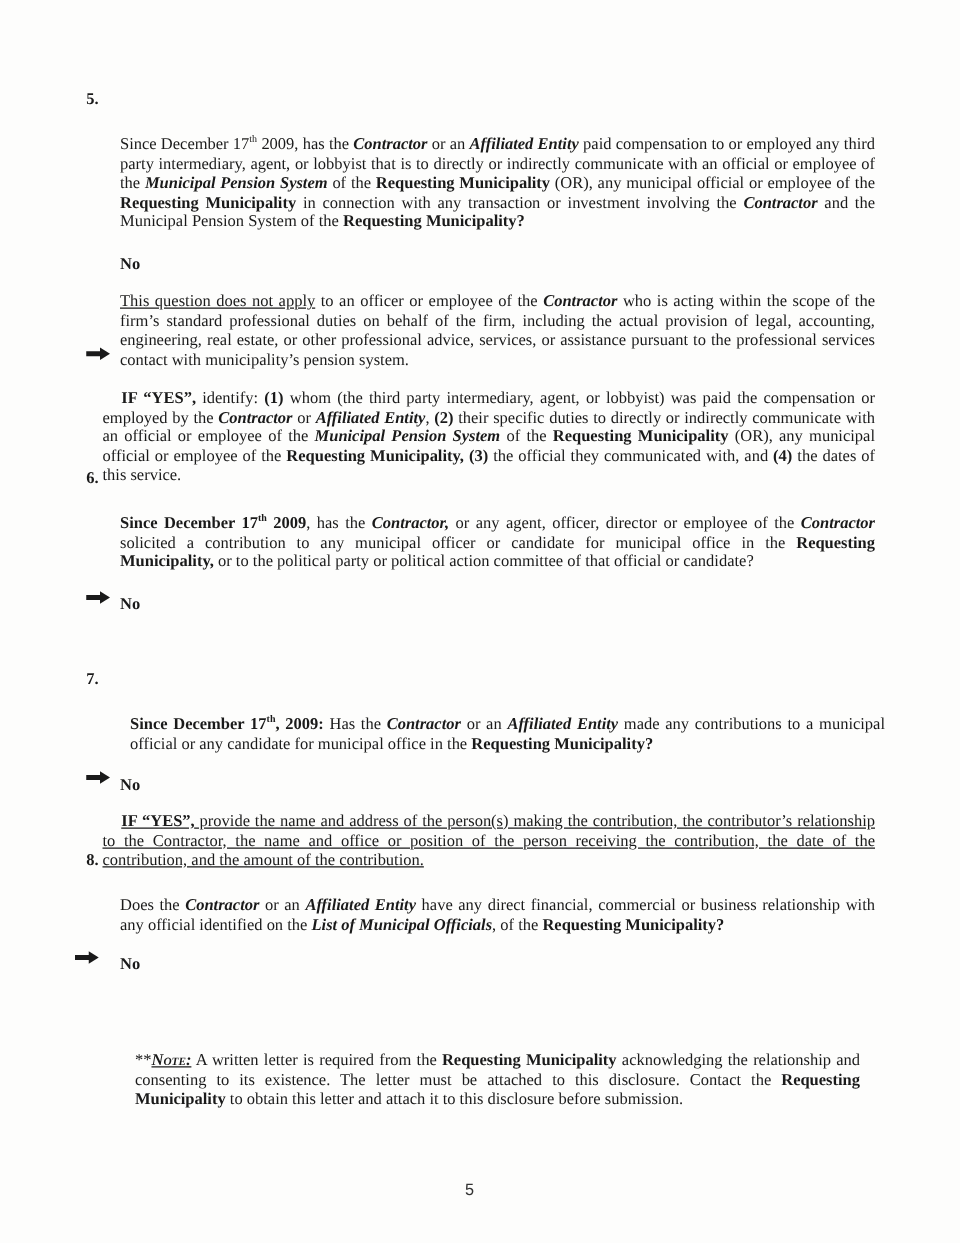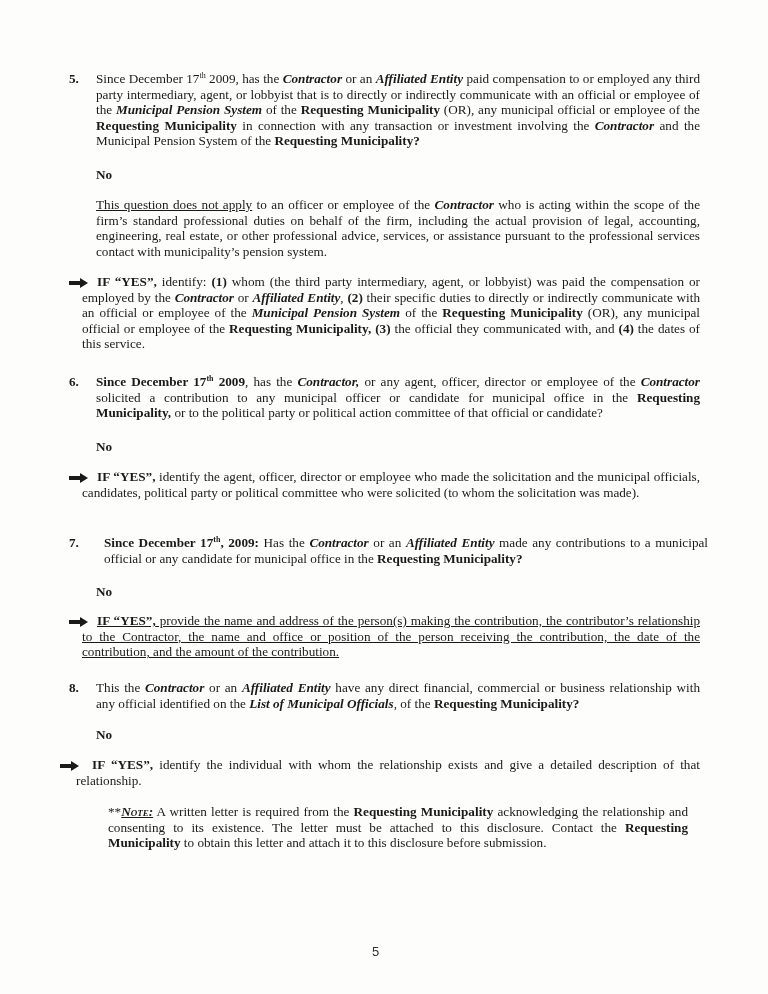--- a/index.html
+++ b/index.html
@@ -2,21 +2,21 @@
 <html><head>
 <meta charset="utf-8">
 <style>
   html, body { margin: 0; padding: 0; }
   body {
     width: 768px; height: 994px; background: #fdfdfc; position: relative; overflow: hidden;
     font-family: "Liberation Serif", "DejaVu Serif", serif; color: #1a1a1a;
     font-size: 13.2px; line-height: 15.6px;
   }
   .page { position: absolute; left: 0; top: 0; width: 768px; height: 994px; }
-  .blk { position: absolute; text-align: justify; }
+  .blk { position: absolute; text-align: justify; margin-top: 36px; }
   .num { position: absolute; font-weight: bold; }
   b { font-weight: bold; }
   i.bi { font-style: italic; font-weight: bold; }
   .u { text-decoration: underline; font-weight: normal; }
   .sc { font-variant: small-caps; font-weight: bold; text-decoration: underline; font-style: italic; }
   .arrow { position: absolute; width: 20px; height: 10px; }
   .arrow .shaft { position: absolute; left: 0; top: 3px; width: 12px; height: 4px; background: #1a1a1a; }
   .arrow .head { position: absolute; left: 11px; top: 0; width: 0; height: 0;
     border-top: 5px solid transparent; border-bottom: 5px solid transparent; border-left: 8px solid #1a1a1a; }
   .pagenum { position: absolute; left: 372px; top: 944px; font-family: "Liberation Sans", sans-serif; font-size: 13px; color: #333; }
@@ -42,40 +42,38 @@
 
   <div class="num" style="left:69px; top:374px;">6.</div>
   <div class="blk" style="left:96px; top:374px; width:604px;"><b><span>Since December 17</span><sup>th</sup><span> 2009</span></b><span>, has the </span><i class="bi">Contractor,</i><span> or any agent, officer, director or employee of the </span><i class="bi">Contractor</i><span> solicited a contribution to any municipal officer or candidate for municipal office in the </span><b>Requesting Municipality,</b><span> or to the political party or political action committee of that official or candidate?</span></div>
 
   <div class="blk" style="left:96px; top:439px;"><b>No</b></div>
 
   <div class="arrow" style="left:69px; top:473px;">
       <div class="shaft"></div>
       <div class="head"></div>
     </div>
-  <div class="blk" style="left:82px; top:469px; width:618px; text-indent:15px;"><b>IF “YES”,</b><span> identify the agent, officer, director or employee who made the solicitation and the municipal officials, candidates, political party or political committee who were solicited (to whom the solicitation was made).</span></div>
 
   <div class="num" style="left:69px; top:535px;">7.</div>
   <div class="blk" style="left:104px; top:535px; width:604px;"><b><span>Since December 17</span><sup>th</sup><span>, 2009:</span></b><span>  Has the </span><i class="bi">Contractor</i><span> or an </span><i class="bi">Affiliated Entity</i><span> made any contributions to a municipal official or any candidate for municipal office in the </span><b>Requesting Municipality?</b></div>
 
   <div class="blk" style="left:96px; top:584px;"><b>No</b></div>
 
   <div class="arrow" style="left:69px; top:617px;">
       <div class="shaft"></div>
       <div class="head"></div>
     </div>
   <div class="blk" style="left:82px; top:613px; width:618px; text-indent:15px;text-decoration:underline;"><b>IF “YES”,</b><span> provide the name and address of the person(s) making the contribution, the contributor’s relationship to the Contractor, the name and office or position of the person receiving the contribution, the date of the contribution, and the amount of the contribution.</span></div>
 
   <div class="num" style="left:69px; top:680px;">8.</div>
-  <div class="blk" style="left:96px; top:680px; width:604px;"><span>This the </span><i class="bi">Contractor</i><span> or an </span><i class="bi">Affiliated Entity</i><span> have any direct financial, commercial or business relationship with any official identified on the </span><i class="bi">List of Municipal Officials</i><span>, of the </span><b>Requesting Municipality?</b></div>
+  <div class="blk" style="left:96px; top:680px; width:604px;"><span>Does the </span><i class="bi">Contractor</i><span> or an </span><i class="bi">Affiliated Entity</i><span> have any direct financial, commercial or business relationship with any official identified on the </span><i class="bi">List of Municipal Officials</i><span>, of the </span><b>Requesting Municipality?</b></div>
 
   <div class="blk" style="left:96px; top:727px;"><b>No</b></div>
 
   <div class="arrow" style="left:60px; top:761px;">
       <div class="shaft"></div>
       <div class="head"></div>
     </div>
-  <div class="blk" style="left:76px; top:757px; width:624px; text-indent:16px;"><b>IF “YES”,</b><span> identify the individual with whom the relationship exists and give a detailed description of that relationship.</span></div>
 
   <div class="blk" style="left:108px; top:804px; width:580px;"><span>**</span><span class="sc">Note:</span><span>  A written letter is required from the </span><b>Requesting Municipality</b><span> acknowledging the relationship and consenting to its existence.  The letter must be attached to this disclosure.  Contact the </span><b>Requesting Municipality</b><span> to obtain this letter and attach it to this disclosure before submission.</span></div>
 
   <div class="pagenum">5</div>
 </div>
 
 </body></html>

